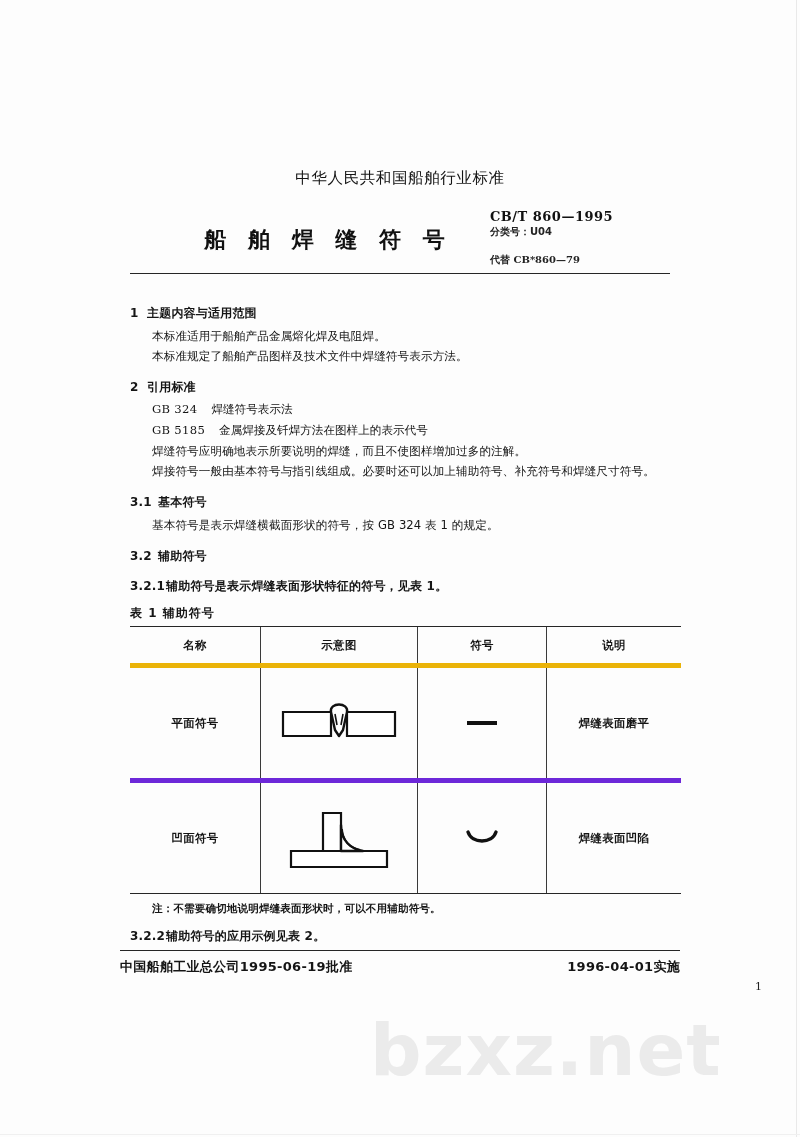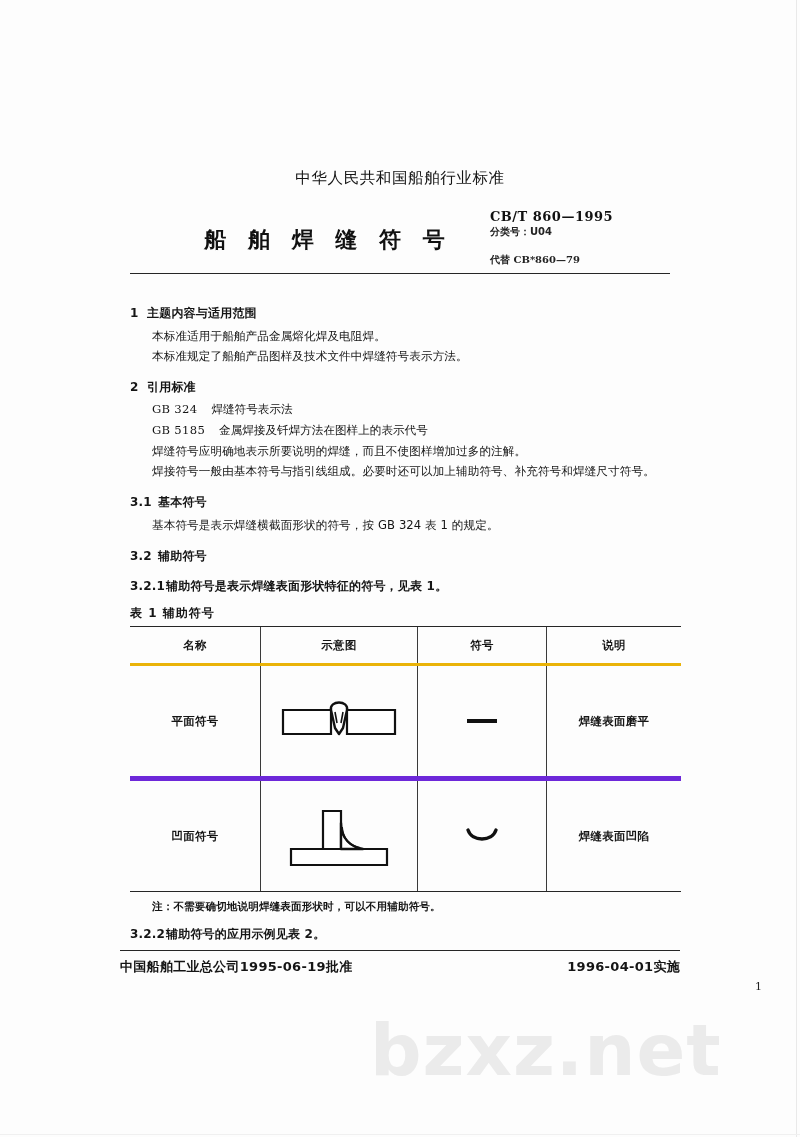--- a/index.html
+++ b/index.html
@@ -184,21 +184,21 @@
     letter-spacing: 0.4px;
     color: #151515;
   }
   table#aux-table th:first-child,
   table#aux-table td:first-child {
     border-left: none;
   }
   table#aux-table thead th {
     height: 34px;
     border-top: 1.6px solid #262626;
-    border-bottom: 3px solid #eab308;
+    border-bottom: 5px solid #eab308;
   }
   table#aux-table tbody td {
     height: 108px;
   }
   table#aux-table tbody tr.row-2 td {
     border-top: 5px solid #6d28d9;
   }
   table#aux-table tbody tr:last-child td {
     border-bottom: 1.6px solid #262626;
   }

